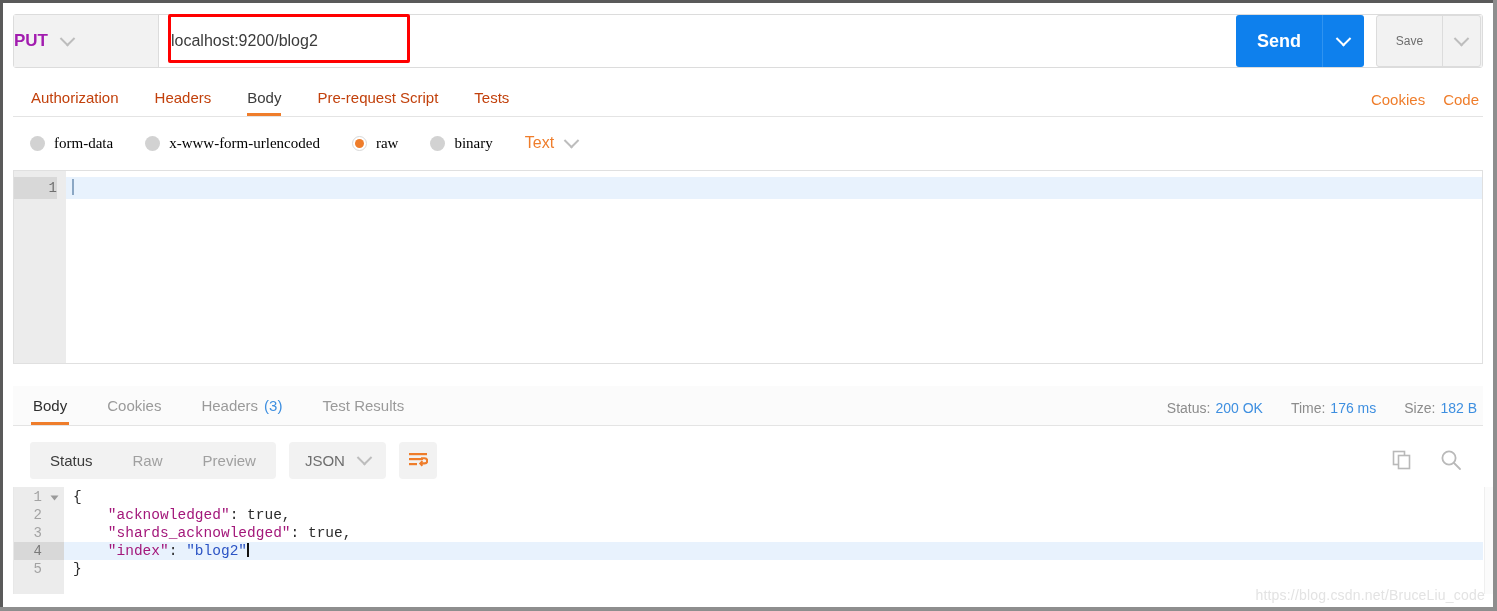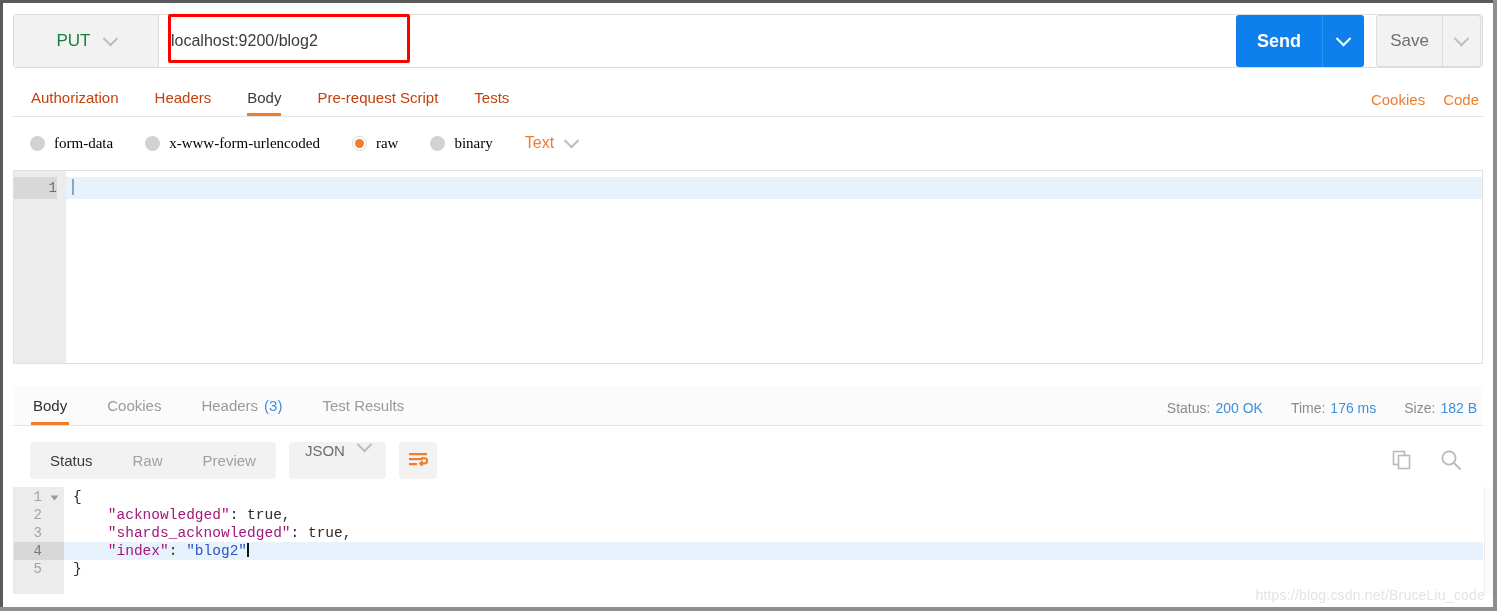--- a/index.html
+++ b/index.html
@@ -22,22 +22,22 @@
   .frame-bottom { position:absolute; left:0; bottom:0; width:1497px; height:4px; background:#8e8e8e; }
 
   
   .urlbar {
     position:absolute; left:13px; top:14px; width:1470px; height:54px;
     border:1px solid #dcdcdc; border-radius:3px; background:#ffffff;
     display:flex; align-items:stretch;
   }
   .method-box {
     width:145px; background:#f2f2f2; border-right:1px solid #dcdcdc;
-    display:flex; align-items:center; justify-content:center; gap:14px;
-    color:#15803d; font-size:17px; cursor:pointer;
+    display:flex; align-items:center; gap:14px;
+    color:#a21caf; font-size:17px; cursor:pointer;font-weight:bold;
   }
   .caret {
     display:inline-block; width:11px; height:11px;
     border-right:2px solid #bdbdbd; border-bottom:2px solid #bdbdbd;
     transform: rotate(45deg) translate(-2px,-2px);
   }
   .url-field {
     flex:1; display:flex; align-items:center; padding-left:12px;
     font-size:16px; color:#3b3b3b; background:#ffffff; cursor:text;
     font-family:"Liberation Sans", sans-serif;
@@ -67,21 +67,21 @@
     display:flex; align-items:center; justify-content:center; cursor:pointer;
   }
   .send-split .caret { border-color:#ffffff; }
   .save-btn {
     position:absolute; left:1376px; top:15px; width:105px; height:52px;
     background:#f2f2f2; border:1px solid #dcdcdc; border-radius:3px;
     display:flex; align-items:stretch; cursor:pointer;
   }
   .save-label {
     flex:1; display:flex; align-items:center; justify-content:center;
-    color:#6e6e6e; font-size:17px;
+    color:#6e6e6e; font-size:12px;
   }
   .save-split {
     width:38px; border-left:1px solid #dcdcdc;
     display:flex; align-items:center; justify-content:center;
   }
 
   
   .req-tabs {
     position:absolute; left:13px; top:79px; width:1470px; height:38px;
     border-bottom:1px solid #e4e4e4; display:flex; align-items:flex-end;
@@ -170,21 +170,21 @@
     height:37px; background:#f2f2f2; border-radius:4px;
     display:flex; align-items:center; overflow:hidden;
   }
   .seg-item {
     padding:0 20px; height:37px; display:flex; align-items:center;
     font-size:15px; color:#a0a0a0; cursor:pointer;
   }
   .seg-item.active { color:#3b3b3b; background:#f2f2f2; }
   .json-sel {
     height:37px; background:#f2f2f2; border-radius:4px; margin-left:13px;
-    display:flex; gap:14px; padding:0 16px;
+    display:flex; align-items:center; gap:14px; padding:0 16px;
     font-size:15px; color:#6e6e6e; cursor:pointer;
   }
   .fmt-btn {
     height:37px; width:38px; background:#f2f2f2; border-radius:4px; margin-left:13px;
     display:flex; align-items:center; justify-content:center; cursor:pointer;
   }
   .tool-right { margin-left:auto; display:flex; align-items:center; gap:26px; padding-right:20px; }
   .icon-btn { cursor:pointer; display:flex; align-items:center; justify-content:center; }
 
   

